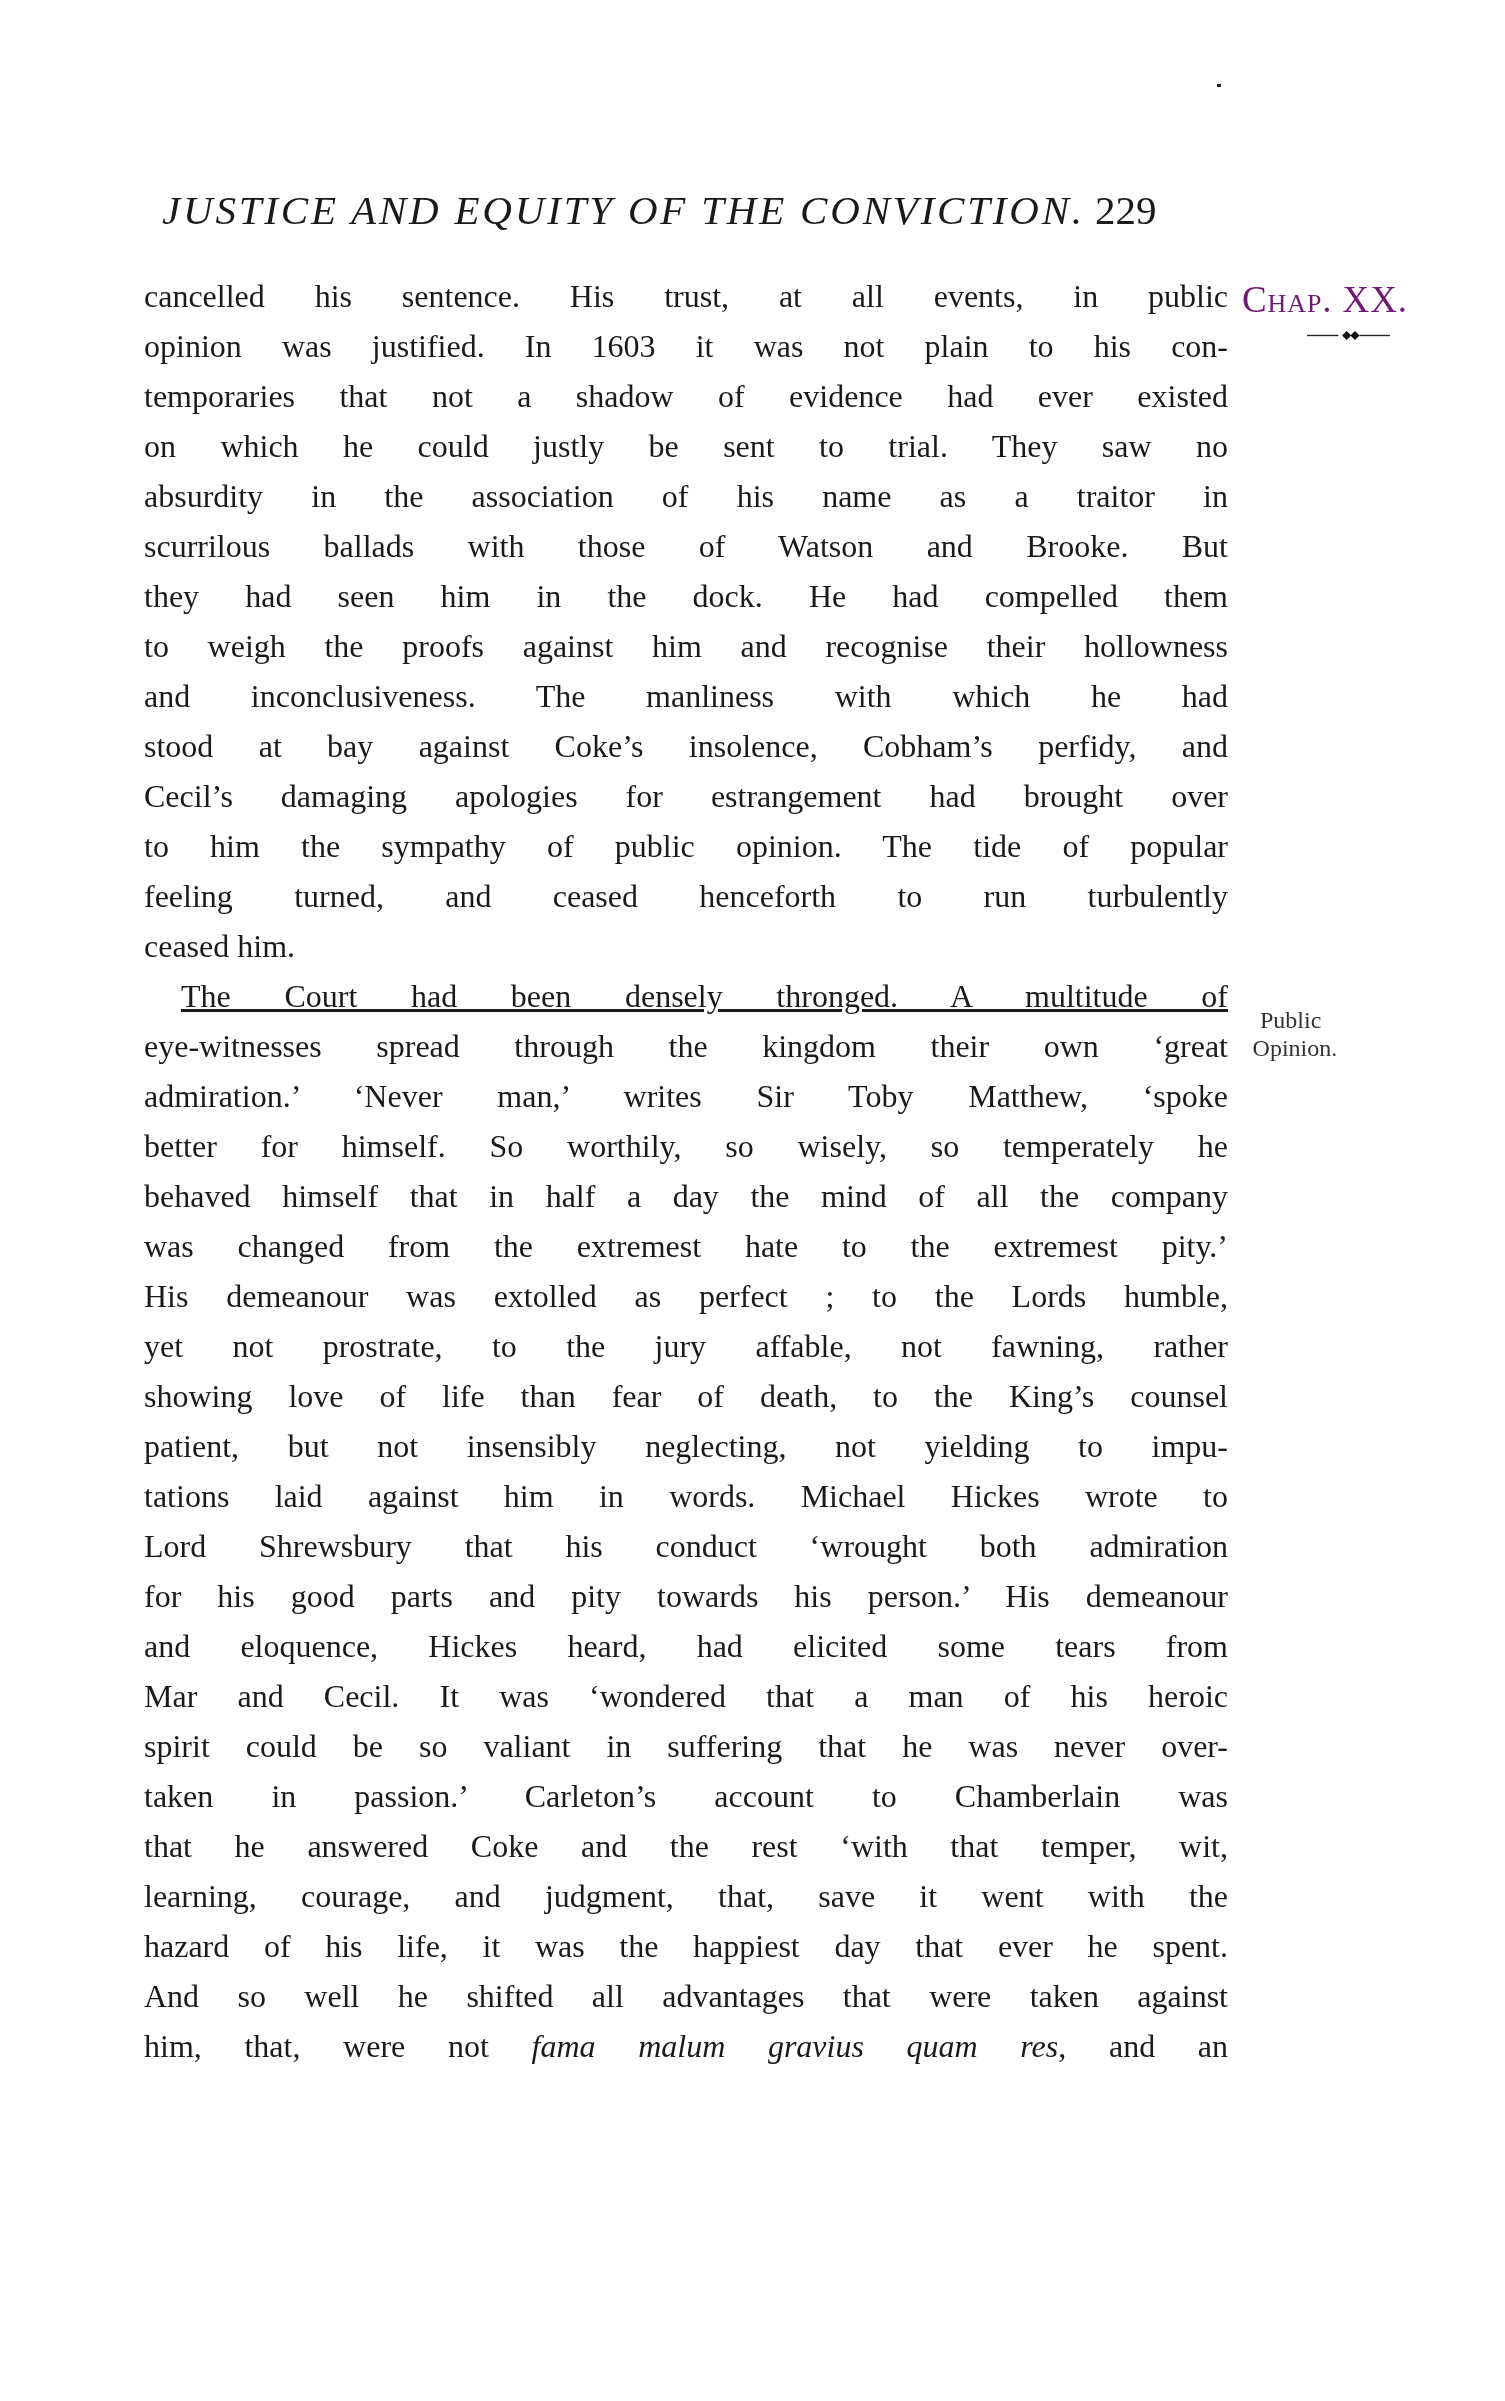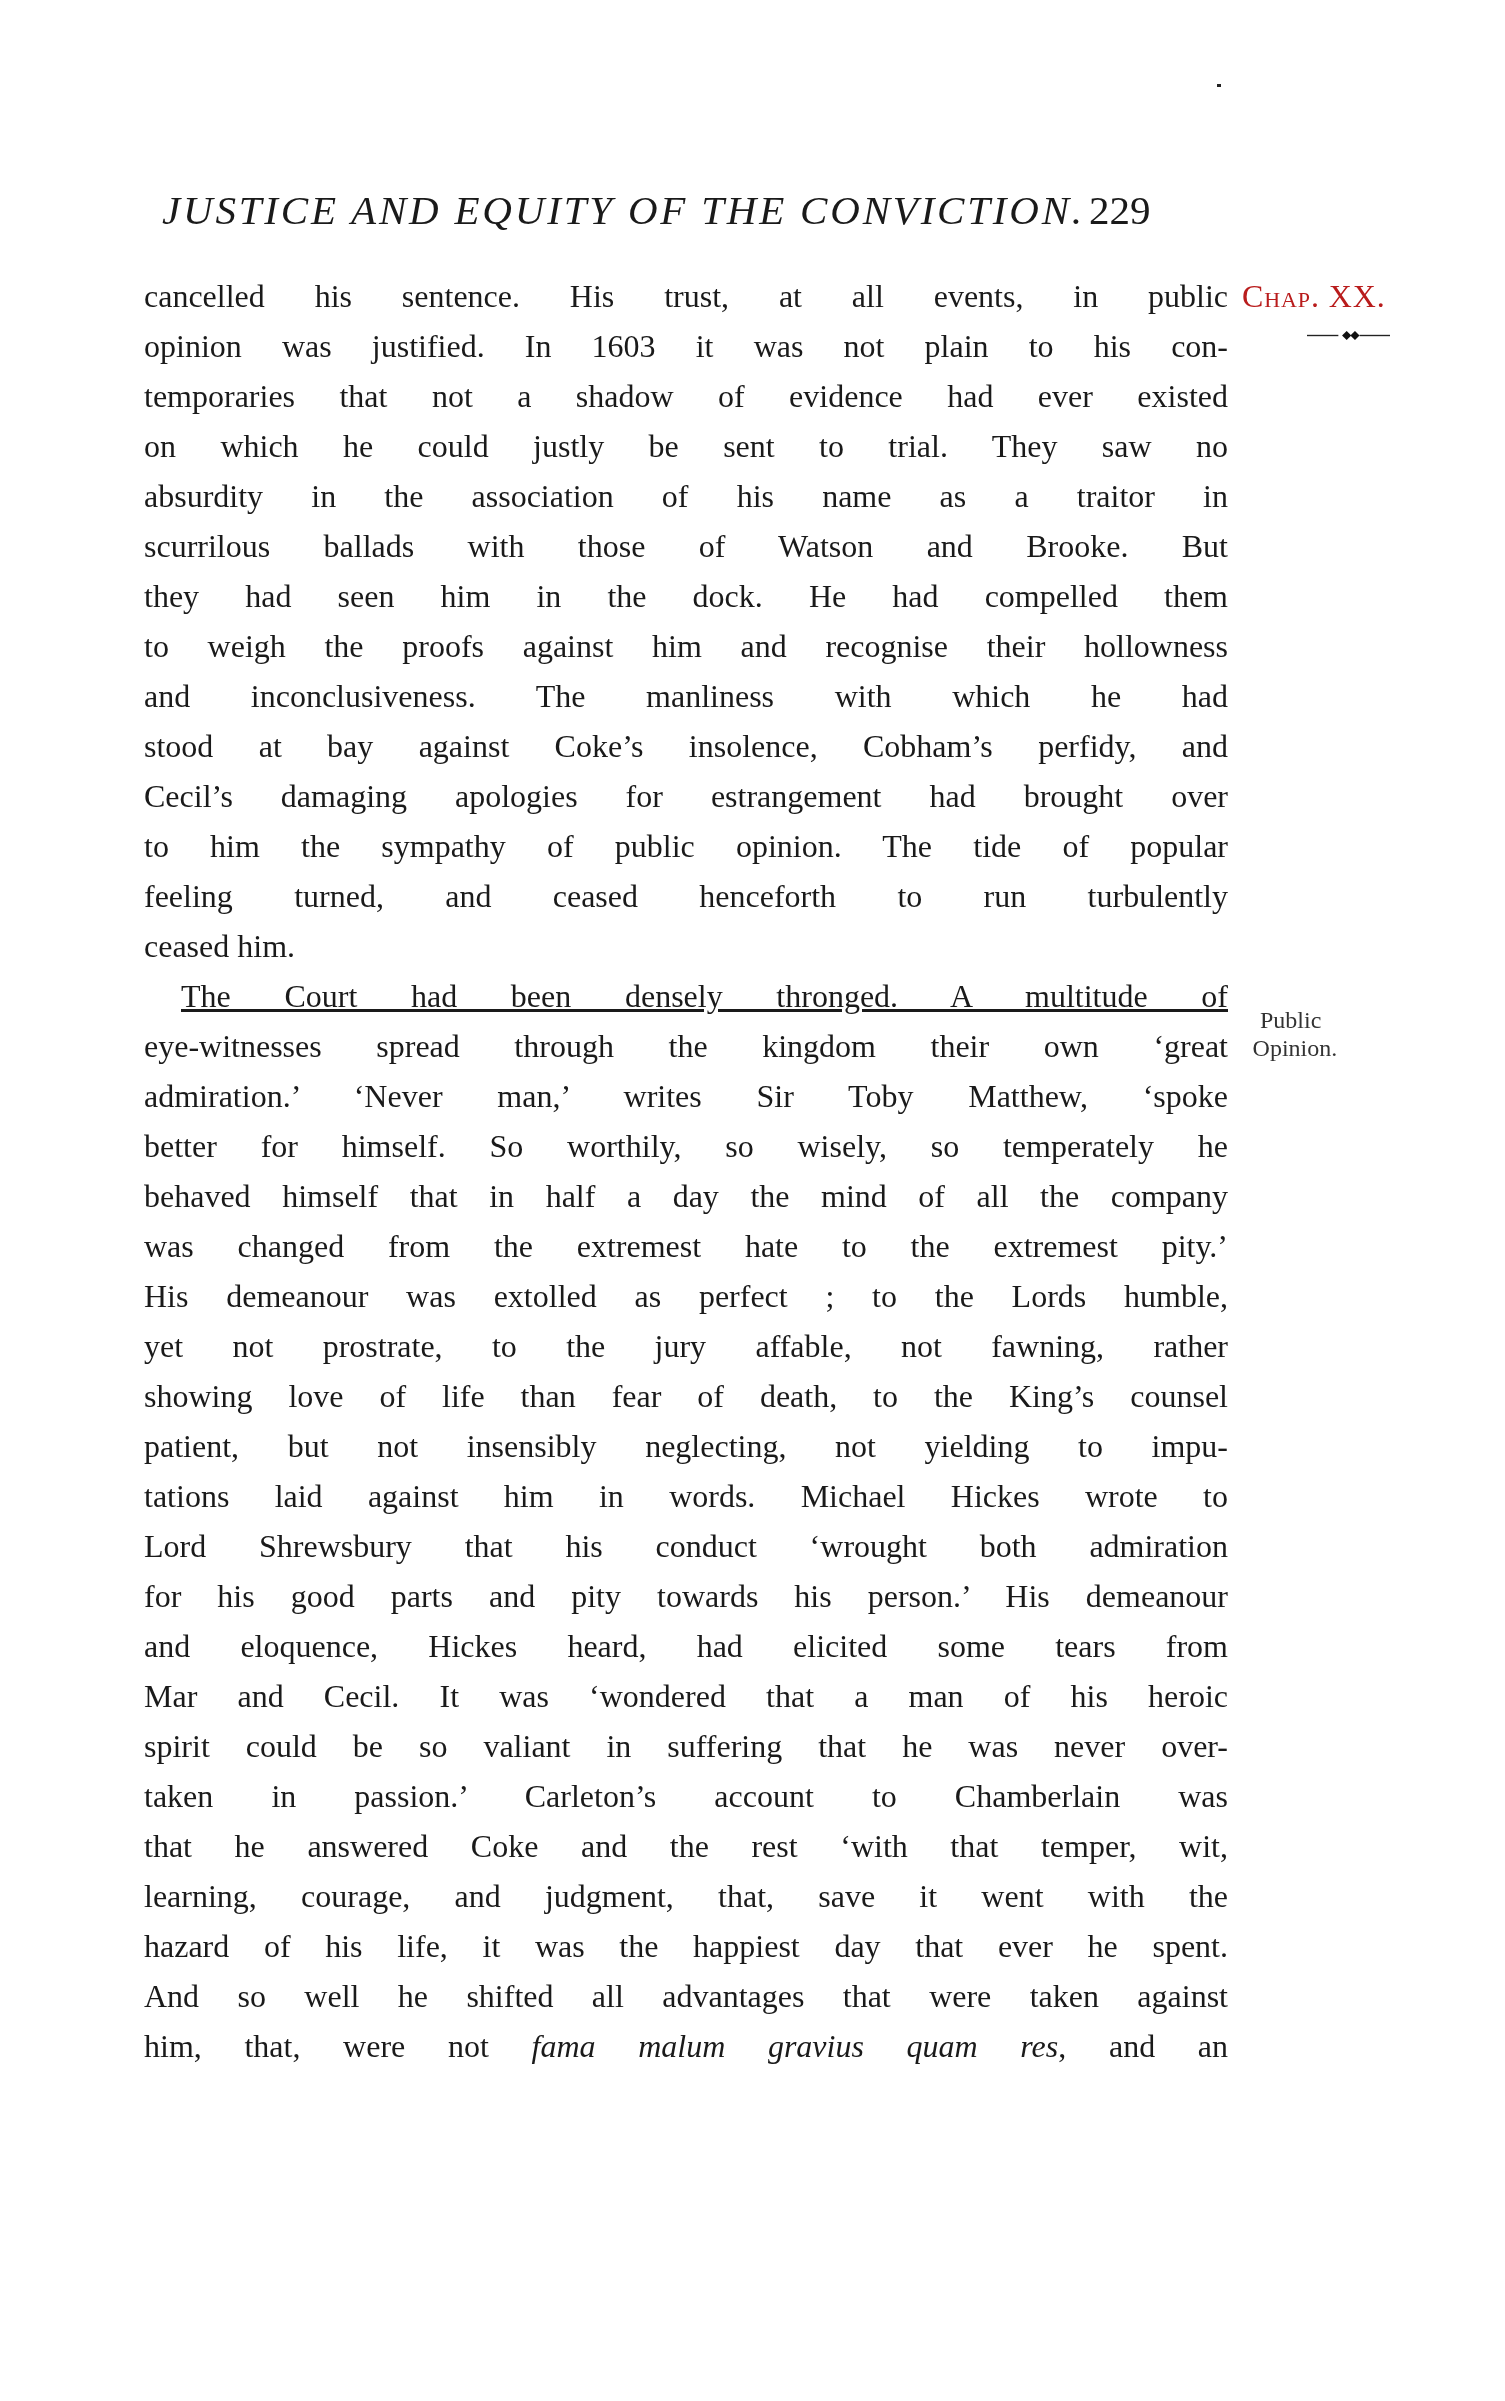--- a/index.html
+++ b/index.html
@@ -2,30 +2,30 @@
 <html style="font-size:15px"><head>
 <meta charset="utf-8">
 <style>
   html, body { margin: 0; padding: 0; background: #ffffff; }
   body { width: 1505px; height: 2401px; position: relative; overflow: hidden;
          font-family: "Liberation Serif", "DejaVu Serif", serif; color: #1a1a1a; }
   .speck { position: absolute; left: 1217px; top: 84px; width: 3.7px; height: 2.8px; background: #222; }
   .running-head { position: absolute; left: 162px; top: 182px; width: 1094px;
                   font-size: 41px; font-style: italic; letter-spacing: 2.8px; line-height: 56px;
                   white-space: nowrap; color: #1a1a1a; }
-  .running-head .pg { font-style: normal; letter-spacing: 0; margin-left: 4px; }
+  .running-head .pg { font-style: normal; letter-spacing: 0; margin-left: 10px; }
   .body-text { position: absolute; left: 144px; top: 271px; width: 1084px; }
   .line { display: block; height: 50px; line-height: 50px; font-size: 32px;
           text-align: justify; text-align-last: justify; white-space: nowrap;
           color: #1a1a1a; }
   .line.last { text-align-last: left; }
   .line.indent { padding-left: 37px; text-decoration: underline; }
   .line i { font-style: italic; }
-  .margin-chap { position: absolute; left: 1242px; top: 278px; font-size: 32px;
-                 font-variant: small-caps; letter-spacing: 0.9px; color: #b91c1c; white-space: nowrap; }
+  .margin-chap { position: absolute; left: 1242px; top: 278px; font-size: 37px;
+                 font-variant: small-caps; letter-spacing: 0.9px; color: #701a75; white-space: nowrap; }
   .ornament { position: absolute; left: 1307px; top: 329px; width: 83px; height: 13px; }
   .margin-note { position: absolute; left: 1260px; top: 1006px; font-size: 24px; 
                  line-height: 28px; color: #333; }
   .margin-note span { display: block; }
   .margin-note span + span { margin-left: -7.4px; }
 </style>
 </head>
 <body>
 
 <div class="speck"></div>

